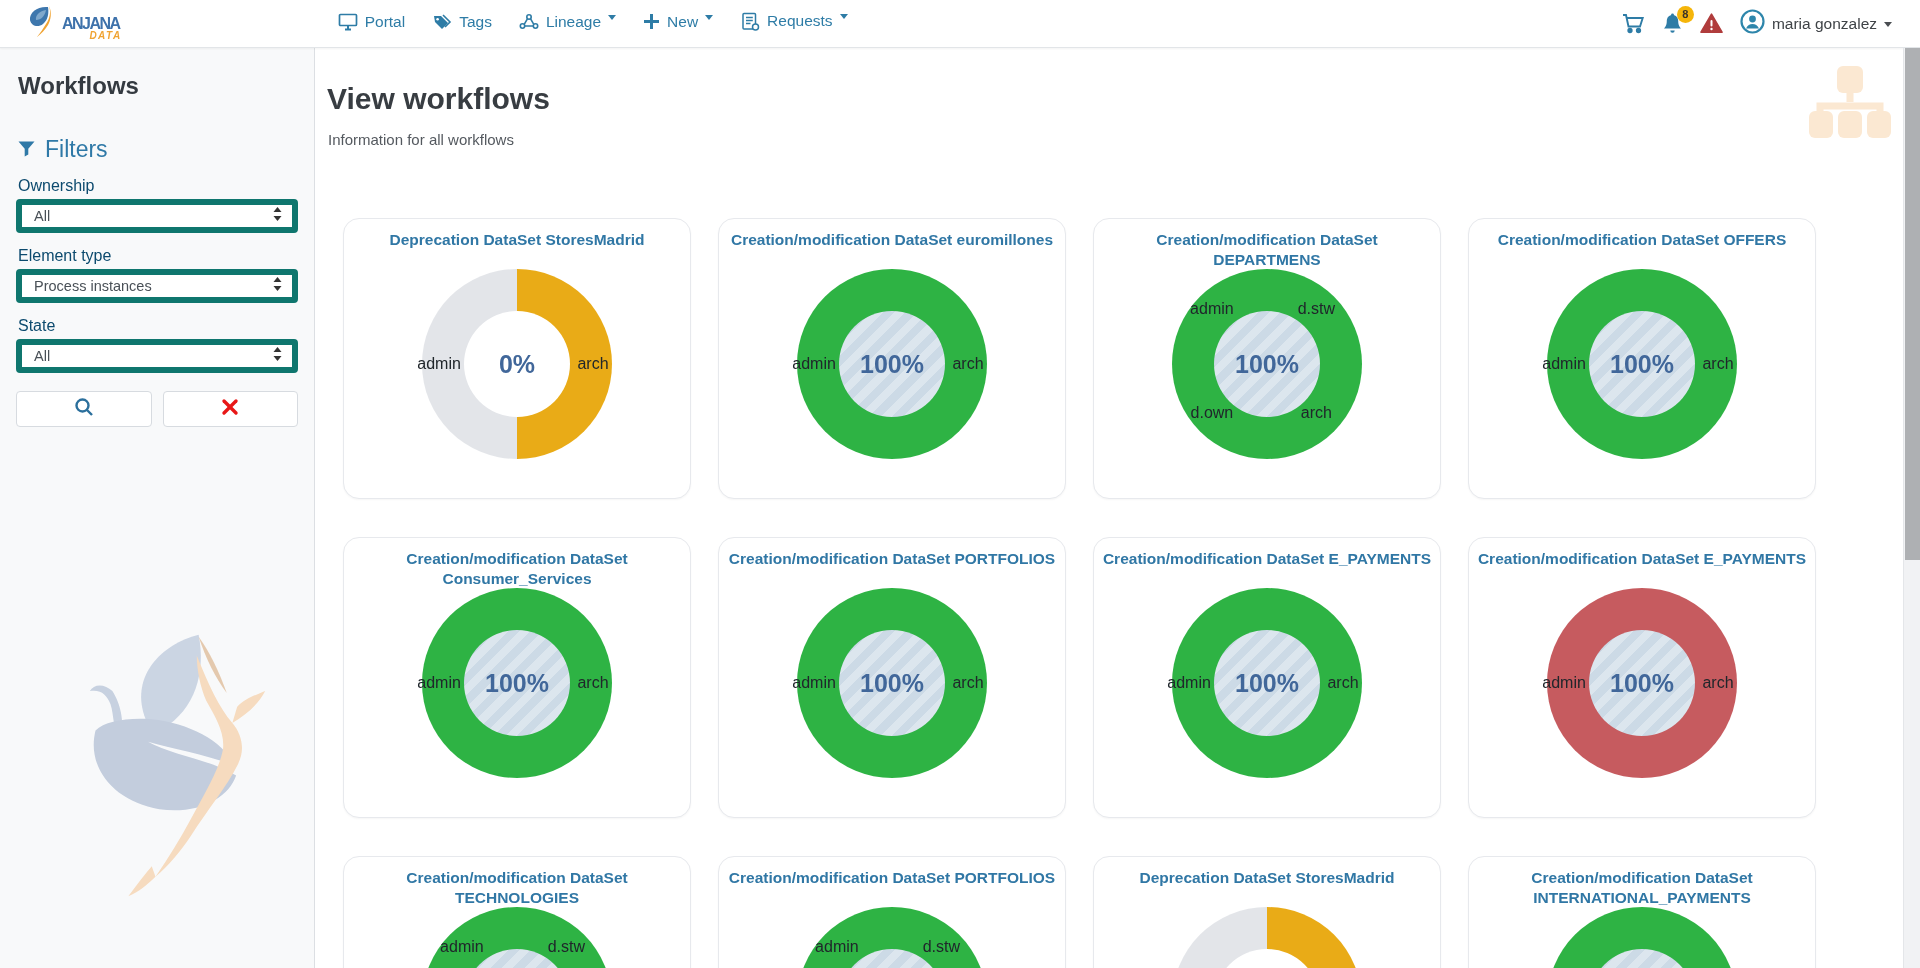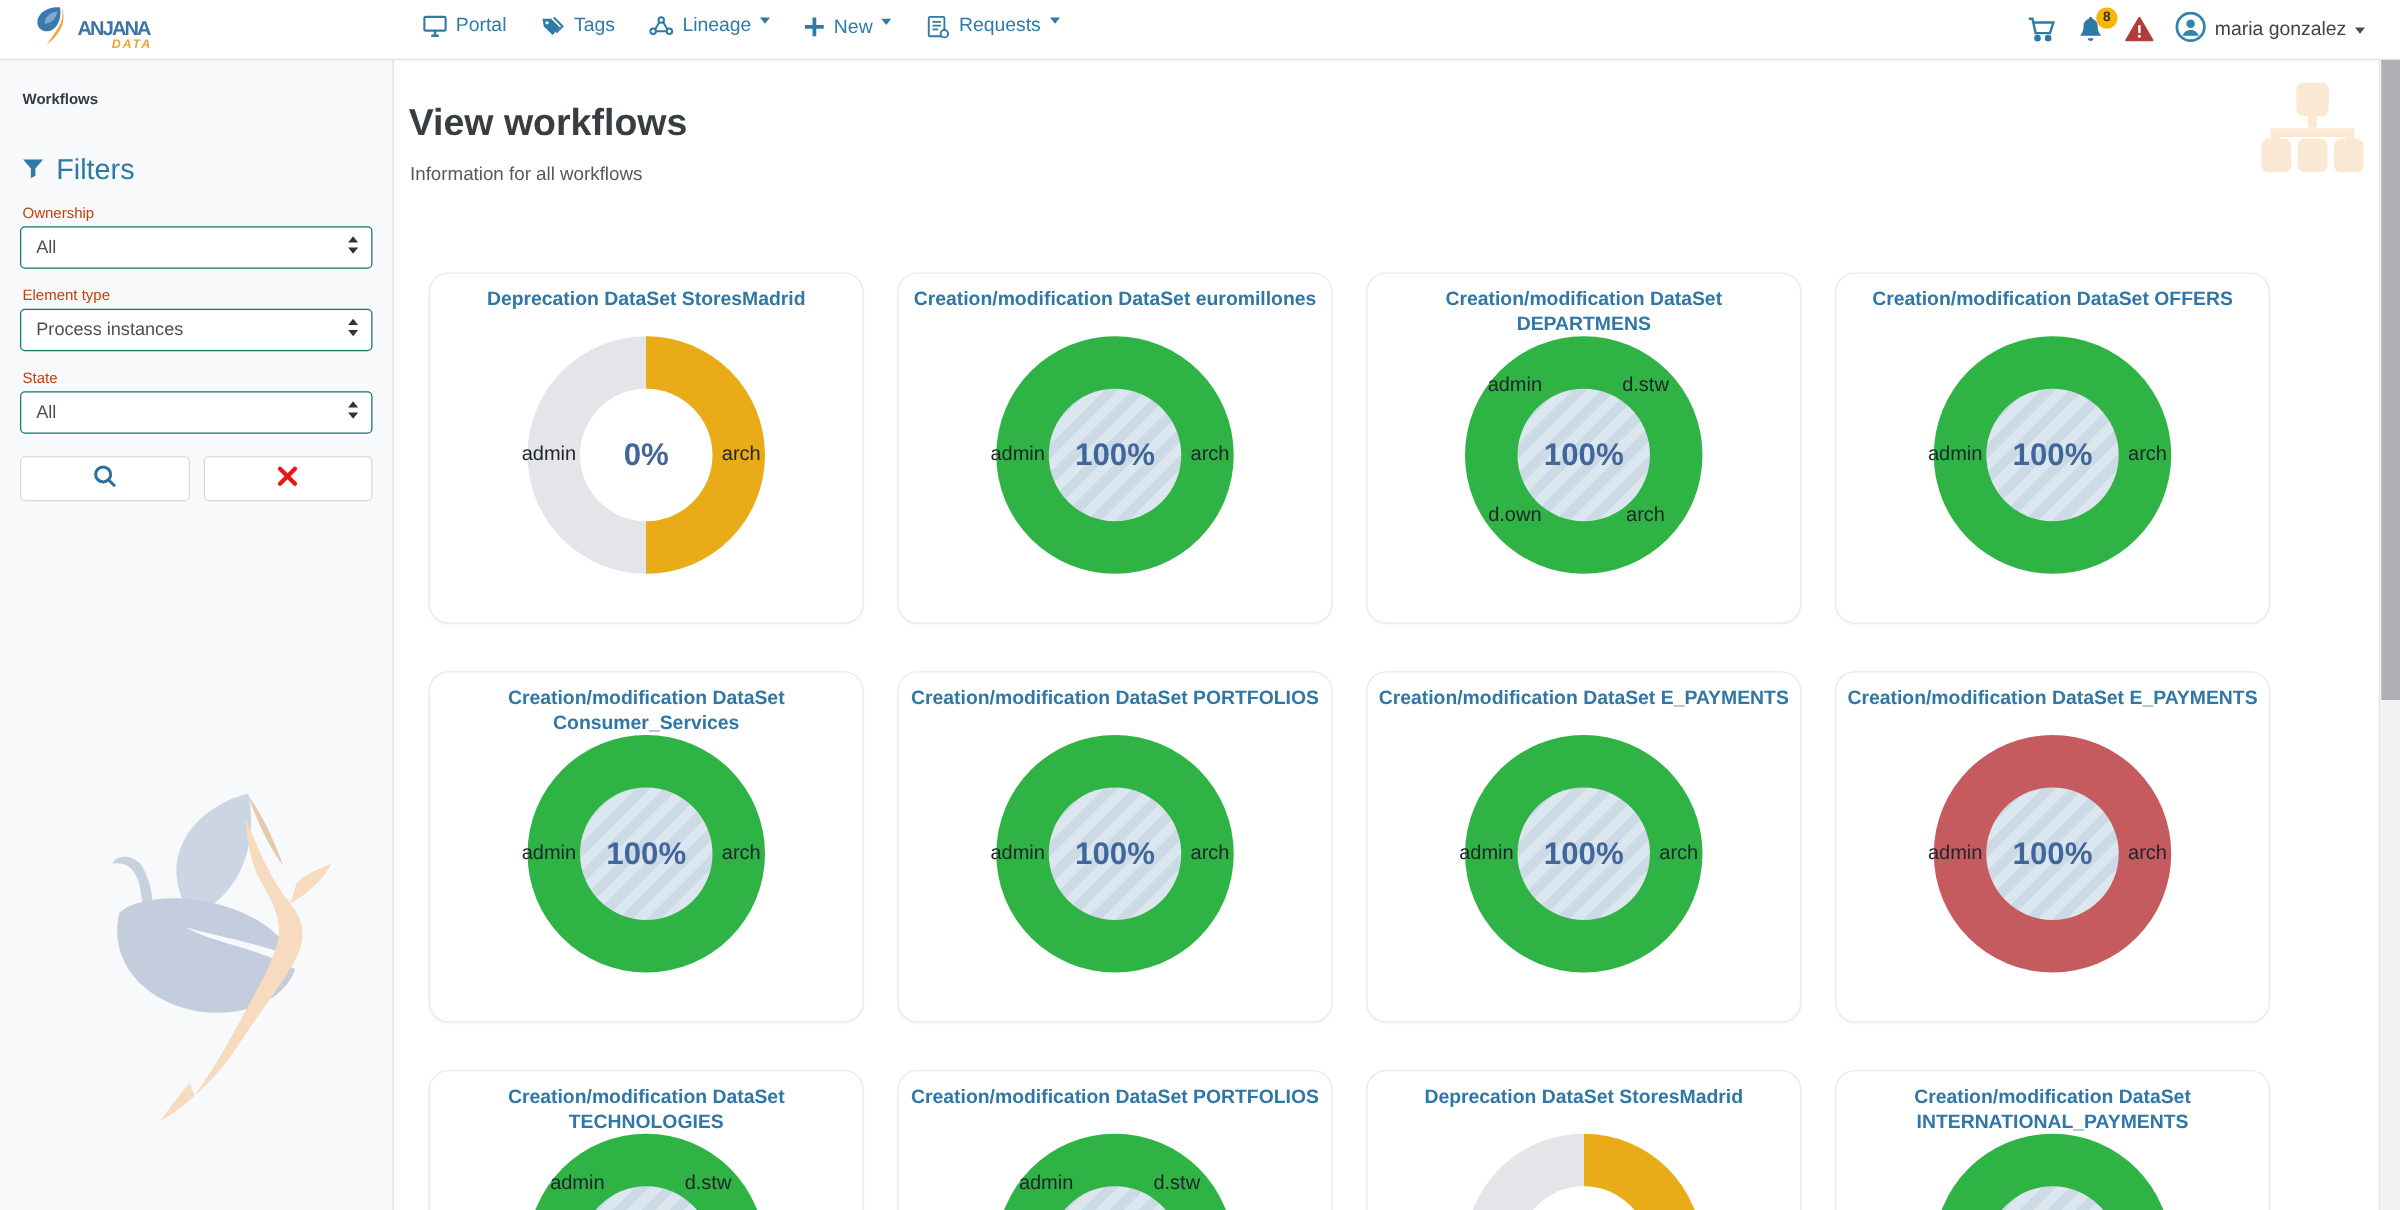--- a/index.html
+++ b/index.html
@@ -25,26 +25,26 @@
   .badge { position:absolute; top:-7px; right:-11px; min-width:17px; height:17px; border-radius:50%;
            background:#f5b50a; color:#38332a; font-size:11px; font-weight:700;
            display:flex; align-items:center; justify-content:center; }
   .user-chip { display:flex; align-items:center; gap:7px; cursor:pointer; }
   .user-name { font-size:15.5px; color:#3f4347; }
   .caret-dark { border-top-color:#4a4e52; }
 
   
   .sidebar { position:fixed; left:0; top:48px; width:315px; height:920px; background:#f8f9fa;
              border-right:1px solid #dcdfe3; z-index:20; }
-  .sidebar-title { font-size:12px; font-weight:700; color:#343a40; margin:24px 0 0 18px; }
+  .sidebar-title { font-size:24px; font-weight:700; color:#343a40; margin:24px 0 0 18px; }
   .filters-head { display:flex; align-items:center; gap:10px; margin:36px 0 0 18px;
                   color:#2f79a7; font-size:23px; font-weight:500; }
   .field { margin:14px 16px 0 16px; }
-  .field-label { font-size:12px; color:#c2410c; margin-bottom:4px; margin-left:2px; }
-  .select { height:34px; background:#fff; border:1px solid #0f766e; border-radius:4px;
+  .field-label { font-size:16px; color:#0c4a6e; margin-bottom:4px; margin-left:2px; }
+  .select { height:34px; background:#fff; border:6px solid #0f766e; border-radius:4px;
             display:flex; align-items:center; padding:0 10px 0 12px; cursor:pointer; }
   .select-value { font-size:14.5px; color:#495057; flex:1; }
   .btn-row { display:flex; gap:11px; margin:18px 16px 0 16px; }
   .side-btn { flex:1; height:36px; background:#fff; border:1px solid #d7dbe0; border-radius:4px;
               display:flex; align-items:center; justify-content:center; cursor:pointer; }
   .watermark { position:absolute; left:58px; top:568px; opacity:.92; }
 
   
   .main { position:fixed; left:315px; top:48px; width:1588px; height:920px; background:#fff;
           overflow:hidden; }

